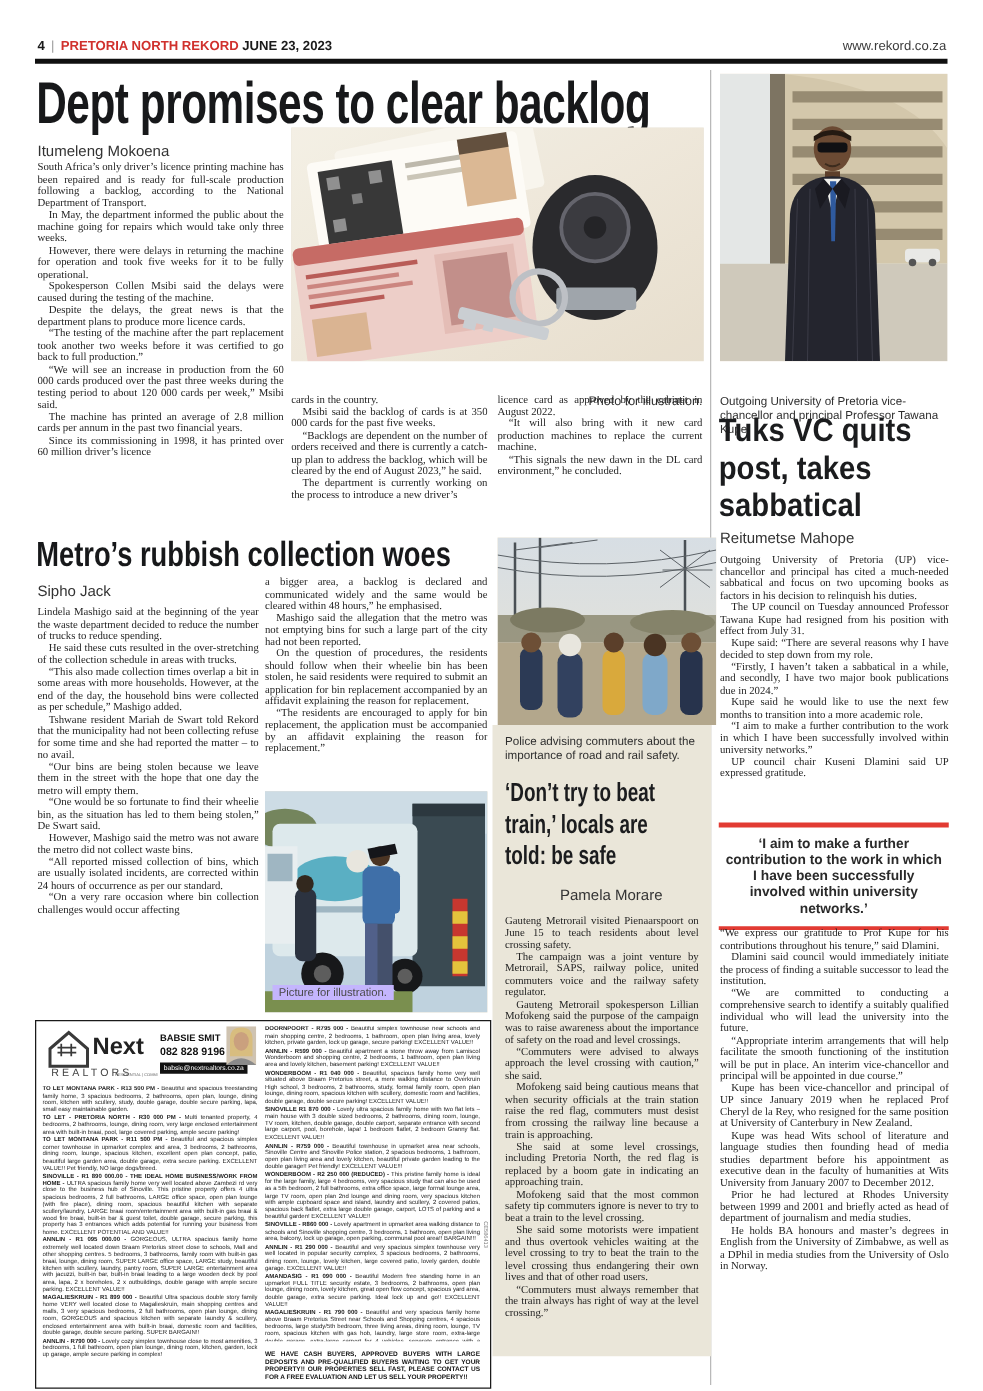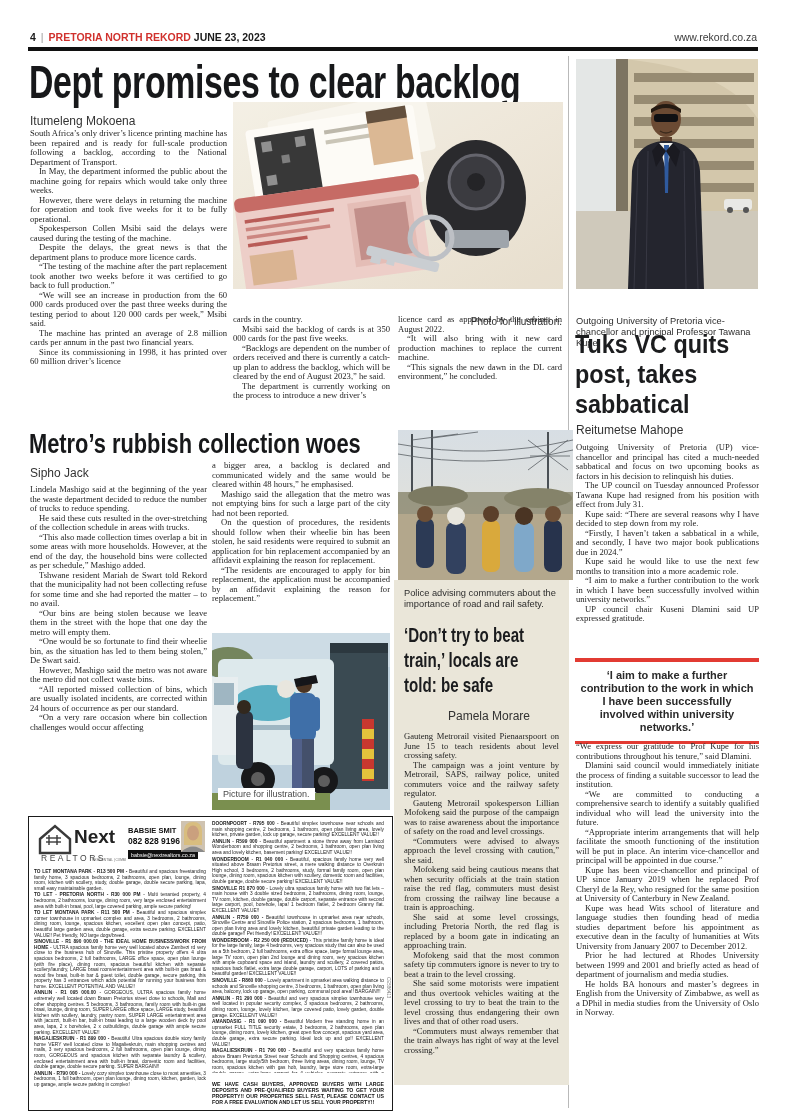--- a/index.html
+++ b/index.html
@@ -50,21 +50,21 @@
   .ad-col { font-family:"Liberation Sans", sans-serif; font-size:4.8px; line-height:5.6px;
             text-align:justify; color:#222; overflow:hidden; }
   .ad-col .listing { margin-bottom:1px; }
   .ad-col .lh { font-weight:bold; }
   .ad-agent-name { font-family:"Liberation Sans", sans-serif; font-size:7.5px; font-weight:bold; color:#111; }
   .ad-agent-phone { font-family:"Liberation Sans", sans-serif; font-size:8.5px; font-weight:bold; color:#111; }
   .ad-email { font-family:"Liberation Sans", sans-serif; font-size:5.4px; background:#111; color:#fff; padding:1.5px 3px; display:inline-block; }
   .ad-footer { font-family:"Liberation Sans", sans-serif; font-size:5.2px; line-height:6px; font-weight:bold; color:#111; text-align:justify; }
   .ad-vcode { font-family:"Liberation Sans", sans-serif; font-size:4.5px; color:#777; writing-mode:vertical-rl; }
 
-  .overlay-caption { position:absolute; left:6px; bottom:10px; background:#ffffff; color:#4a4a4a;
+  .overlay-caption { position:absolute; left:6px; bottom:10px; background:#c4b5fd; color:#4a4a4a;
                      font-family:"Liberation Sans", sans-serif; font-size:9px; padding:1px 5px; }
 </style>
 </head>
 <body>
 
 <div class="page">
 
   <div class="abs hdr" style="left:30px; top:31px;">
     <span>4</span><span class="sep">|</span><span class="paper">PRETORIA NORTH REKORD</span>
     <span>JUNE 23, 2023</span>

